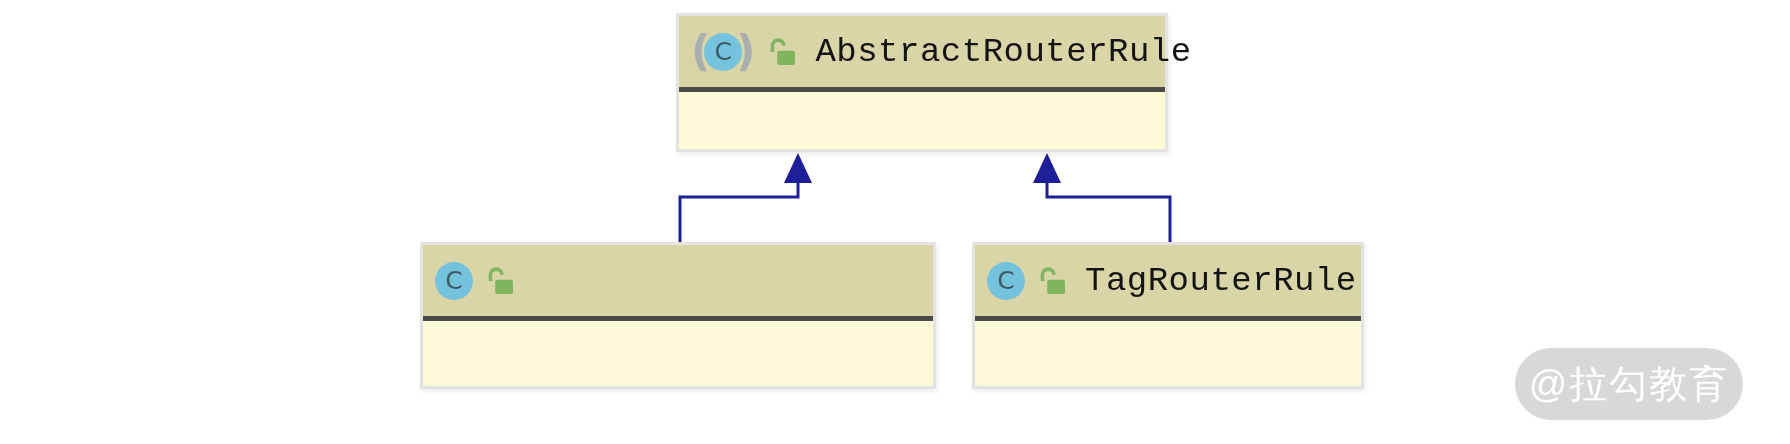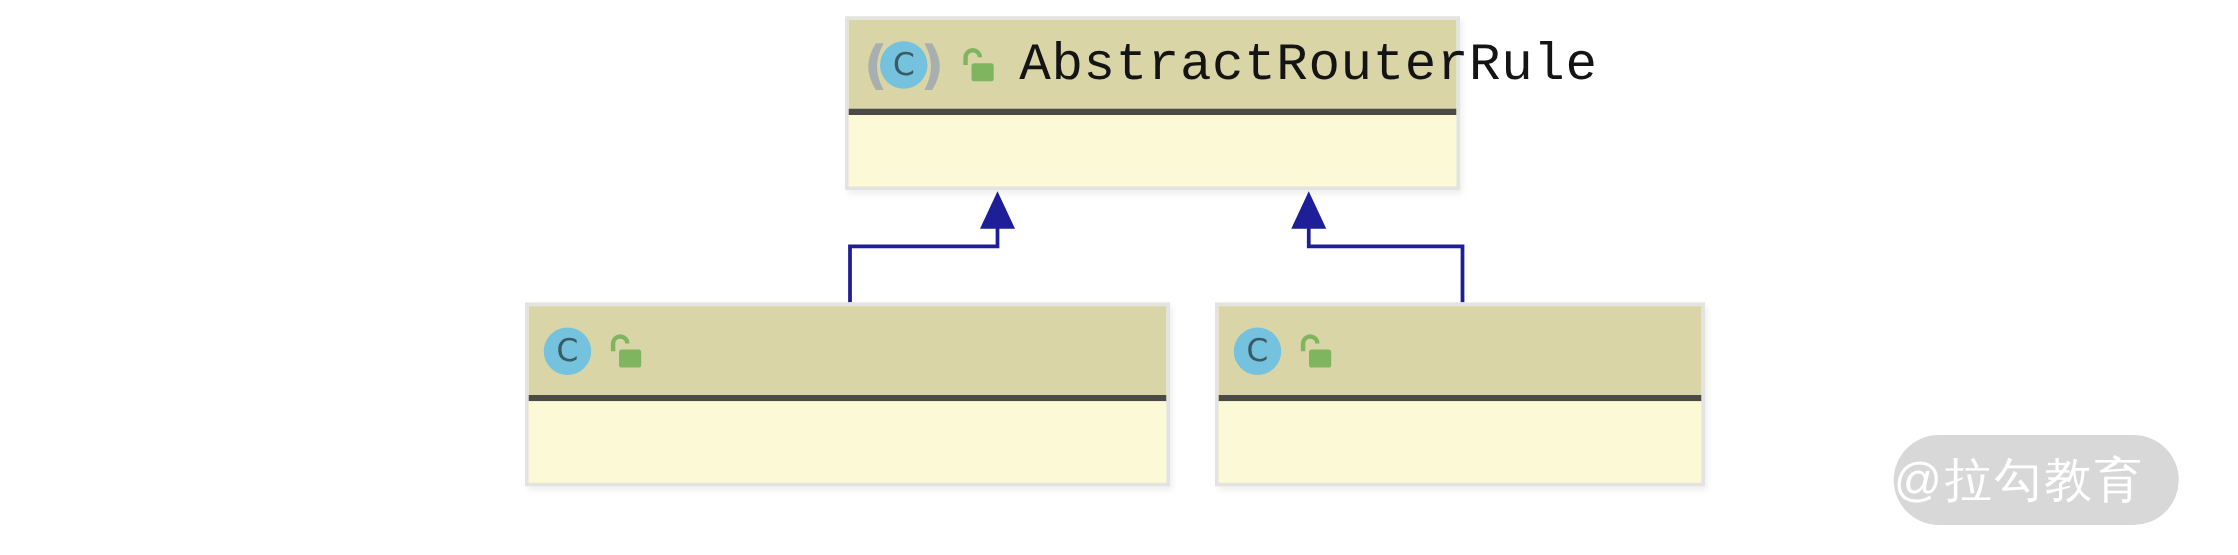--- a/index.html
+++ b/index.html
@@ -34,21 +34,21 @@
     display: flex;
     align-items: center;
     padding: 0 12px;
   }
   .uml-body {
     flex: 1 1 auto;
     background: var(--body-bg, #fcf9d7);
   }
   .class-title {
     font-family: "Liberation Mono", "DejaVu Sans Mono", monospace;
-    font-size: 42px;
+    font-size: 34px;
     color: #141414;
     margin-left: 18px;
     white-space: nowrap;
     letter-spacing: 0.5px;
   }
   
   .c-circle {
     width: 38px;
     height: 38px;
     border-radius: 50%;
@@ -95,20 +95,21 @@
   .watermark {
     position: absolute;
     left: 1515px;
     top: 348px;
     width: 228px;
     height: 72px;
     border-radius: 36px;
     background: var(--watermark-bg, #d8d8d8);
     display: flex;
     align-items: center;
+    justify-content: center;
   }
   .watermark span {
     color: var(--watermark-text, #ffffff);
     font-size: 38px;
     font-family: "Liberation Sans", sans-serif;
     letter-spacing: 2px;
   }
 </style>
 </head>
 <body>
@@ -153,20 +154,21 @@
     <div class="uml-body" data-interactable="false"></div>
   </div>
 
   <div class="uml-box" id="node-tag" data-interactable="true">
     <div class="uml-header" data-interactable="false">
       <span class="c-circle" data-interactable="false">C</span>
       <svg class="lock-icon" width="30" height="30" viewBox="0 0 22 22" data-interactable="false">
         <path d="M4 11 V6.5 a4.2 4.2 0 0 1 8.4 0" fill="none" stroke-width="2.6" stroke="#7eb55e"></path>
         <rect x="7.5" y="10" width="13" height="10.5" rx="1.5" fill="#7eb55e"></rect>
       </svg>
+      <span class="class-title" data-interactable="false">TagRouterRule</span>
     </div>
     <div class="uml-body" data-interactable="false"></div>
   </div>
 
   <div class="watermark" data-interactable="false">
     <span data-interactable="false">@拉勾教育</span>
   </div>
 
 </div>
 

